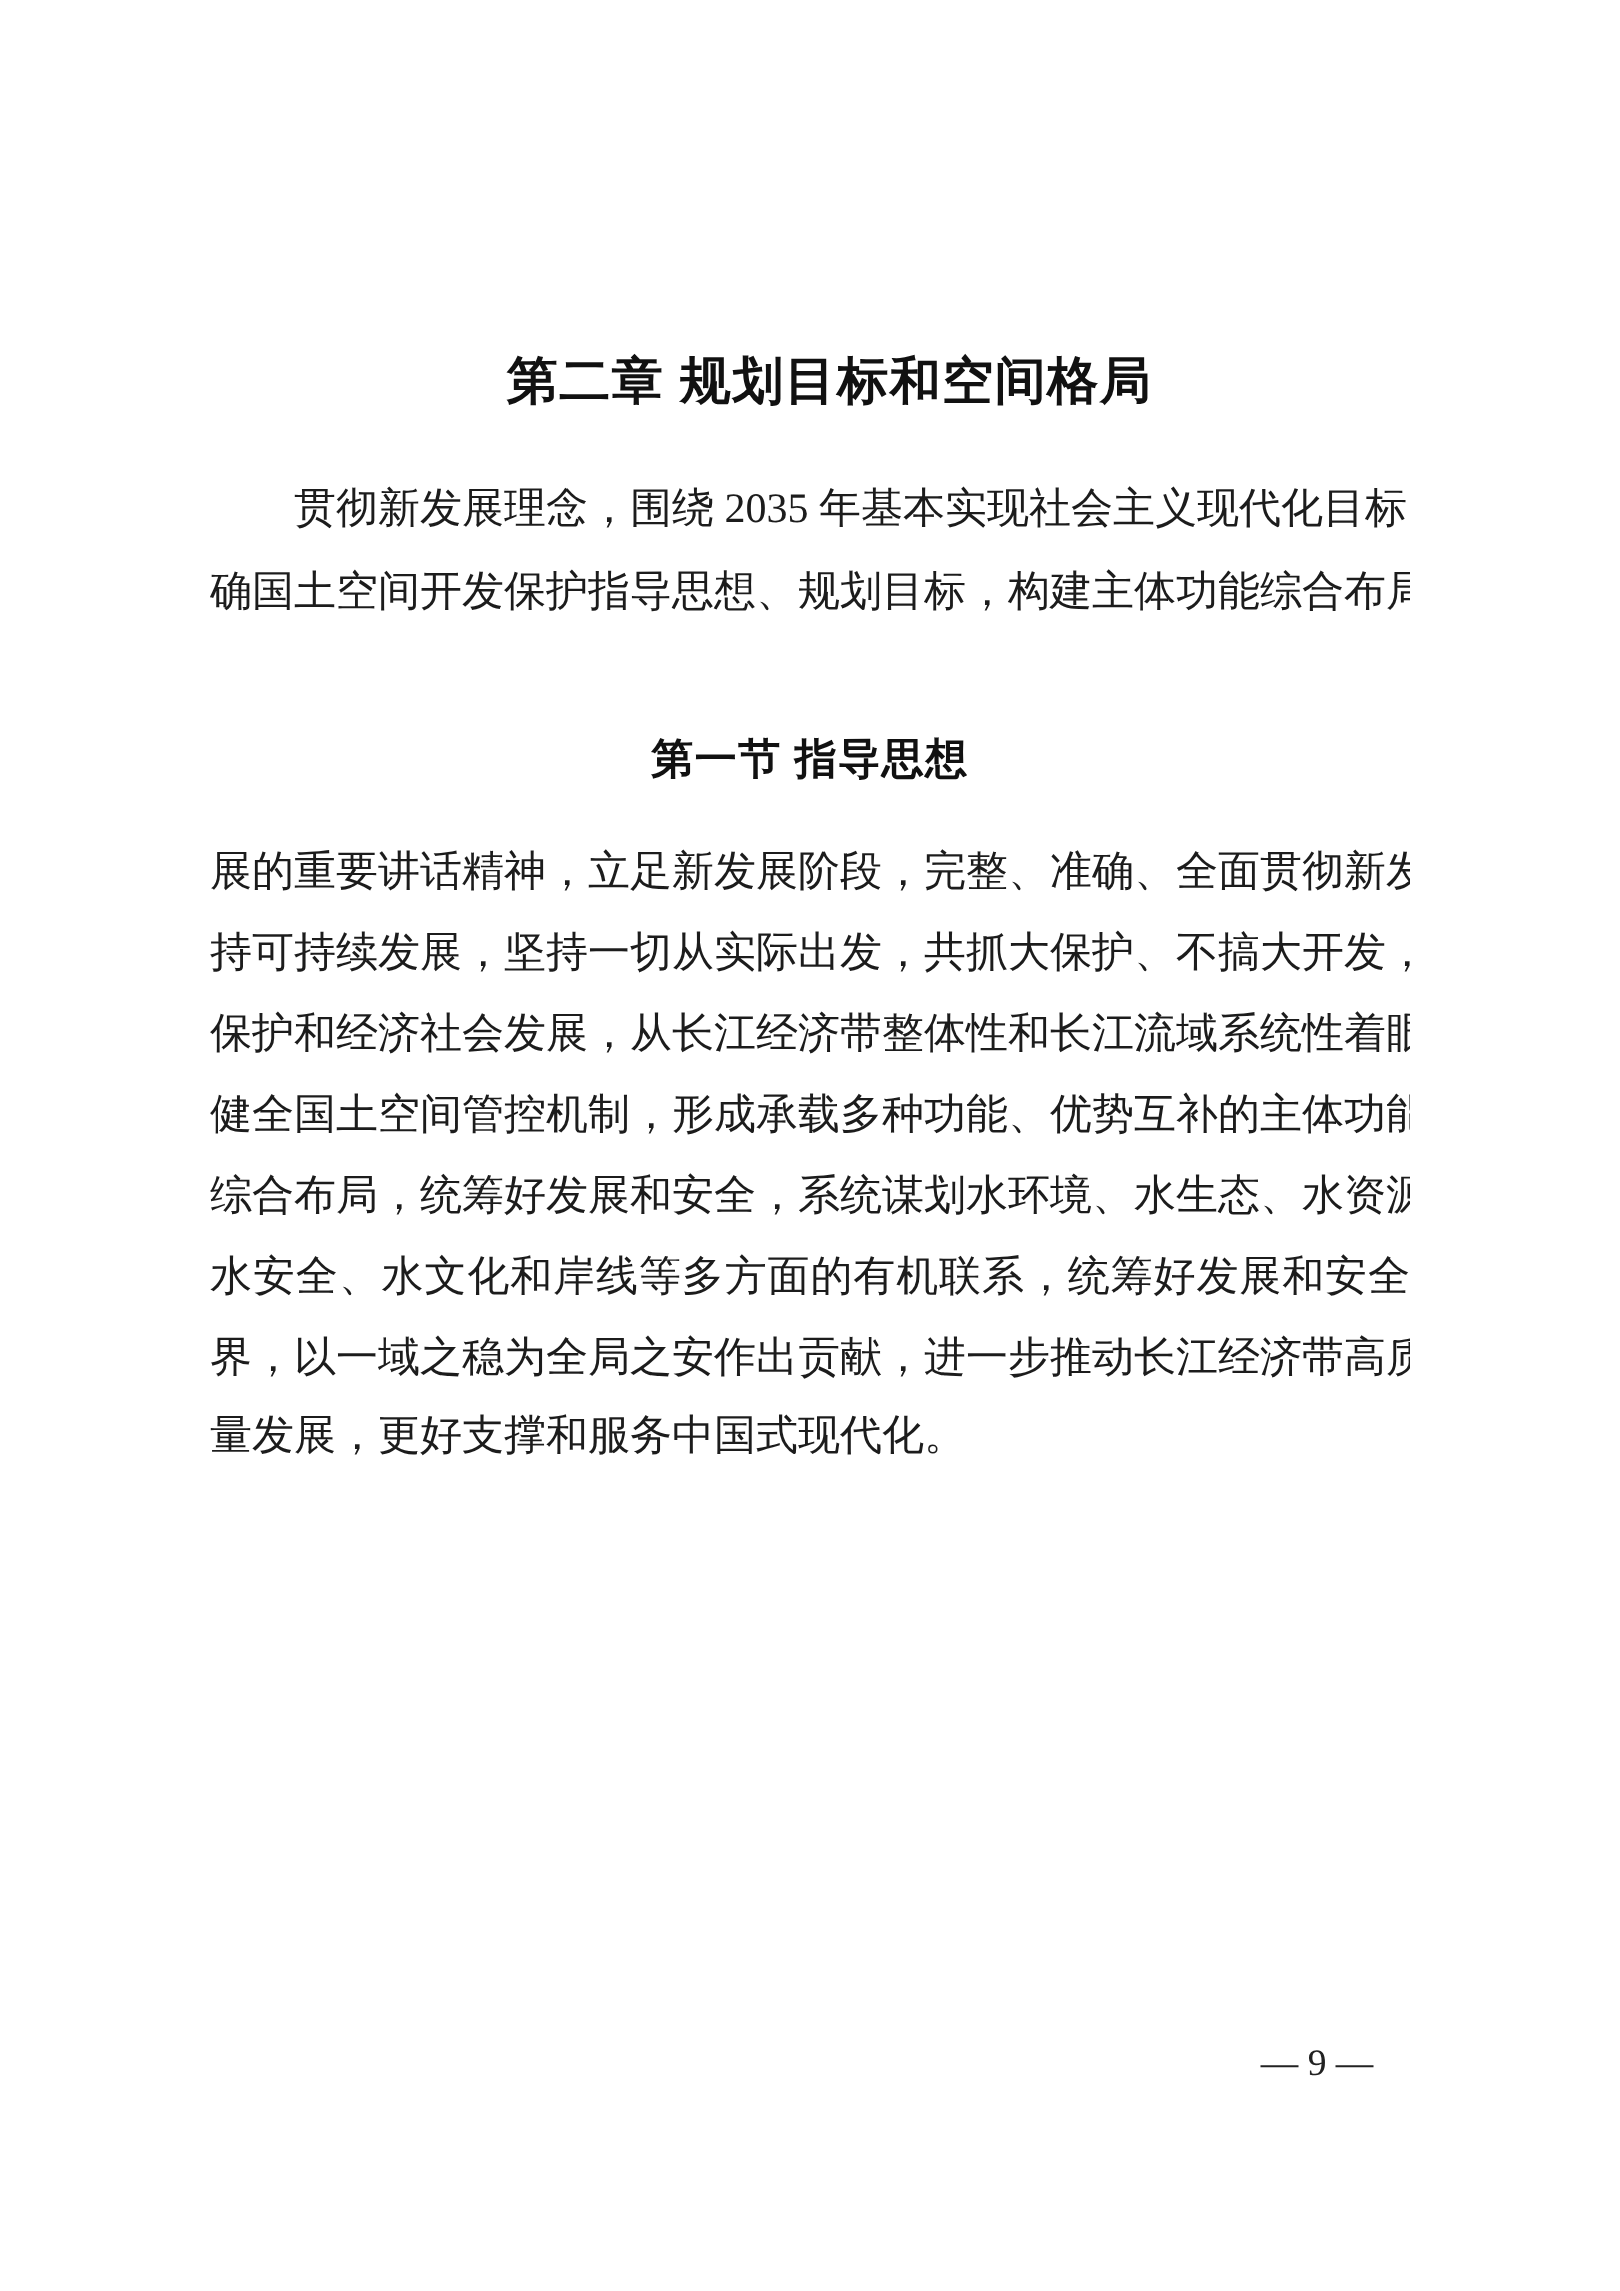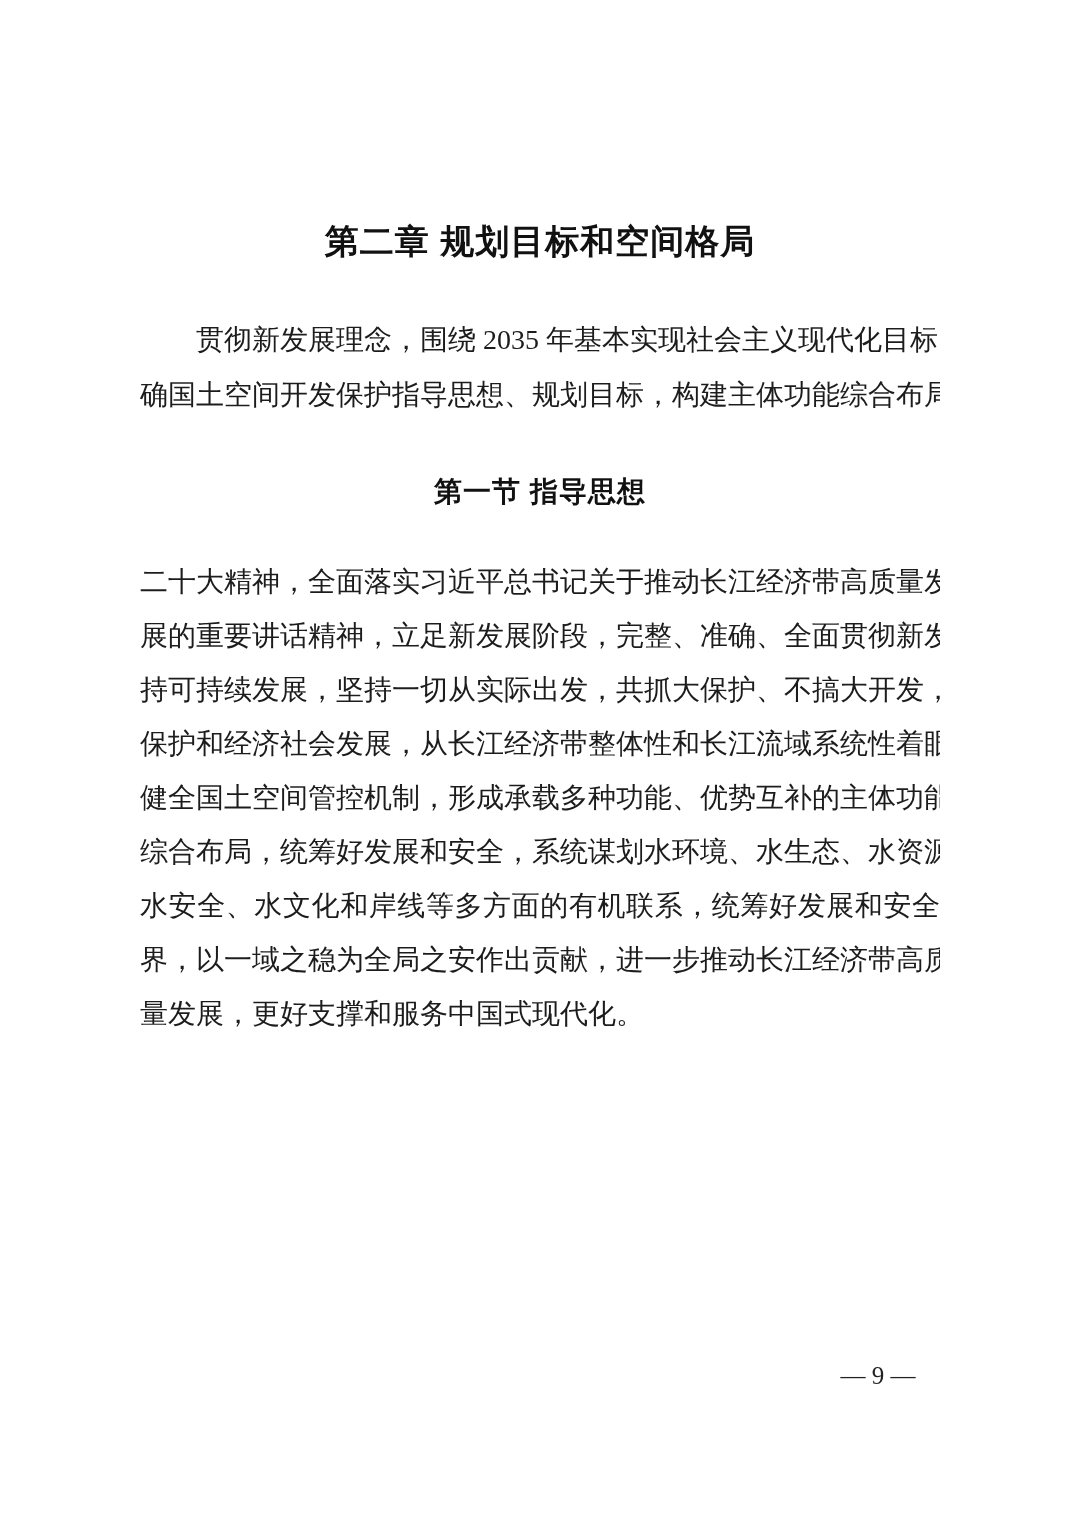--- a/index.html
+++ b/index.html
@@ -20,21 +20,21 @@
     position: absolute;
     left: 140px;
     width: 800px;
     top: 0;
   }
   .chapter-title {
     position: absolute;
     top: 220px;
     left: 0;
     width: 100%;
-    margin: 0;
+    margin: 13px;
     text-align: center;
     font-family: "Liberation Sans", "DejaVu Sans", sans-serif;
     font-weight: 700;
     font-size: 34px;
     line-height: 42px;
     color: #111111;
     letter-spacing: 1px;
   }
   .para {
     position: absolute;
@@ -54,24 +54,25 @@
     overflow: hidden;
   }
   .para-guiding .tline {
     line-height: 54px;
     height: 54px;
   }
   .tline.indent { text-indent: 2em; }
   .tline.lastline {
     text-align: center;
     text-align-last: left;
+    font-family: Liberation Mono, monospace;
   }
   .section-title {
     position: absolute;
-    top: 474px;
+    top: 488px;
     left: 0;
     width: 100%;
     margin: 0;
     text-align: center;
     font-family: "Liberation Sans", "DejaVu Sans", sans-serif;
     font-weight: 700;
     font-size: 28px;
     line-height: 36px;
     color: #111111;
     letter-spacing: 1px;
@@ -97,21 +98,20 @@
     <h1 class="chapter-title">第二章 规划目标和空间格局</h1>
 
     <div class="para para-intro">
       <div class="tline indent">贯彻新发展理念，围绕 2035 年基本实现社会主义现代化目标，</div>
       <div class="tline">确国土空间开发保护指导思想、规划目标，构建主体功能综合布局。</div>
     </div>
 
     <h2 class="section-title">第一节 指导思想</h2>
 
     <div class="para para-guiding">
-      <div class="tline">二十大精神，全面落实习近平总书记关于推动长江经济带高质量发</div>
       <div class="tline">展的重要讲话精神，立足新发展阶段，完整、准确、全面贯彻新发</div>
       <div class="tline">持可持续发展，坚持一切从实际出发，共抓大保护、不搞大开发，</div>
       <div class="tline">保护和经济社会发展，从长江经济带整体性和长江流域系统性着眼，</div>
       <div class="tline">健全国土空间管控机制，形成承载多种功能、优势互补的主体功能</div>
       <div class="tline">综合布局，统筹好发展和安全，系统谋划水环境、水生态、水资源、</div>
       <div class="tline">水安全、水文化和岸线等多方面的有机联系，统筹好发展和安全</div>
       <div class="tline">界，以一域之稳为全局之安作出贡献，进一步推动长江经济带高质</div>
       <div class="tline lastline">量发展，更好支撑和服务中国式现代化。</div>
     </div>
 

